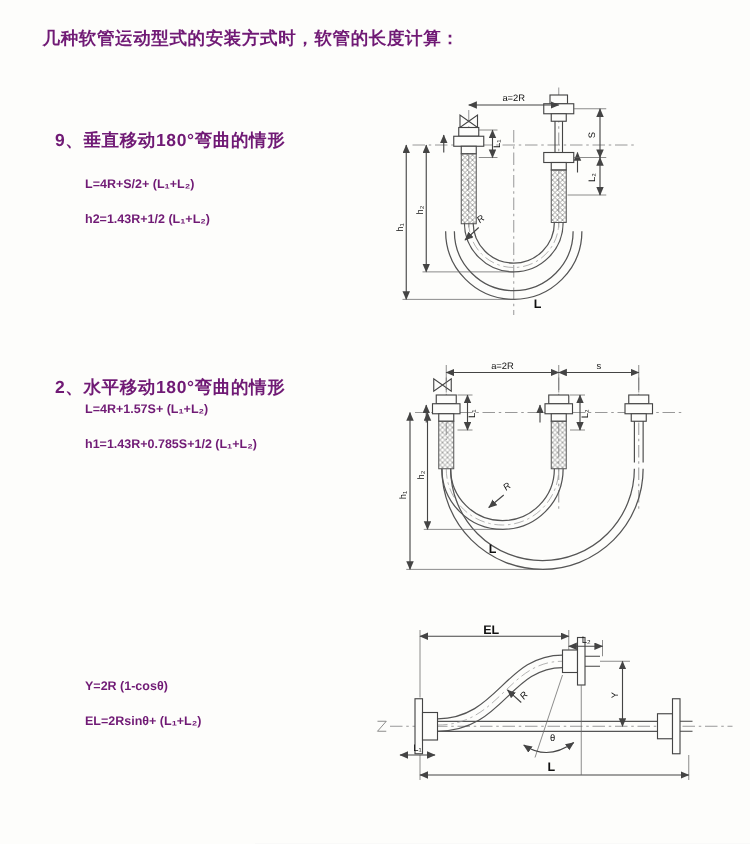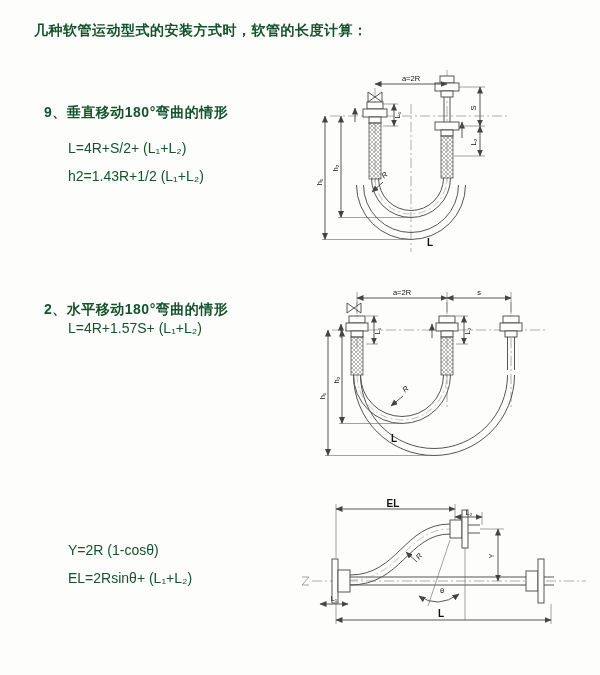--- a/index.html
+++ b/index.html
@@ -3,33 +3,33 @@
 <meta charset="utf-8">
 <style>
   html,body{margin:0;padding:0;}
   body{background:#e9e9e9;}
   .page{
     position:relative;
     width:600px;height:675px;
     background:#fdfdfb;
     overflow:hidden;
     font-family:"Liberation Sans","DejaVu Sans",sans-serif;
-    color:#14532d;
+    color:#701a75;
   }
   .doc-title{
     position:absolute;left:34px;top:22px;
     font-size:14px;font-weight:bold;letter-spacing:0.5px;
   }
   .sec-heading{
     position:absolute;left:44px;
     font-size:14px;font-weight:bold;letter-spacing:0.5px;
   }
   .formulas{
     position:absolute;left:68px;
-    font-size:14px;font-weight:normal;
+    font-size:10px;font-weight:bold;
   }
   .formulas div{height:28px;line-height:28px;white-space:pre;}
   .diagram{position:absolute;}
   svg{display:block;}
   .cl{stroke:#8a8a8a;stroke-width:0.7;fill:none;stroke-dasharray:10 3 2 3;}
   .hose{stroke:#555;stroke-width:1;fill:none;}
   .hosecl{stroke:#999;stroke-width:0.6;fill:none;stroke-dasharray:8 3 2 3;}
   .fit{stroke:#444;stroke-width:0.9;fill:#fdfdfb;}
   .dim{stroke:#444;stroke-width:0.9;fill:none;}
   .thin{stroke:#666;stroke-width:0.6;fill:none;}
@@ -114,20 +114,21 @@
       <text class="lbl" x="72" y="113" transform="rotate(-40 72 113)" text-anchor="middle" font-style="italic">R</text>
       <path class="dim" d="M69 118 L58 128" marker-end="url(#ar1)"></path>
 
       <text class="lblbig" x="113" y="182">L</text>
     </svg>
   </div>
 
   <div class="sec-heading" style="top:301px;">2、水平移动180°弯曲的情形</div>
   <div class="formulas" style="top:314px;">
     <div>L=4R+1.57S+ (L₁+L₂)</div>
+    <div>h1=1.43R+0.785S+1/2 (L₁+L₂)</div>
   </div>
 
   <div class="diagram" style="left:314px;top:282px;">
     <svg width="278" height="178" viewBox="0 0 278 178">
       <defs>
         <pattern id="ha2" patternUnits="userSpaceOnUse" width="4" height="4">
           <path d="M0 4 L4 0 M0 0 L4 4" stroke="#8a8a8a" stroke-width="0.6"></path>
         </pattern>
         <marker id="ar2" markerWidth="8" markerHeight="8" refX="6.5" refY="3" orient="auto-start-reverse" markerUnits="userSpaceOnUse">
           <path d="M0 0 L7 3 L0 6 Z" fill="#444"></path>

